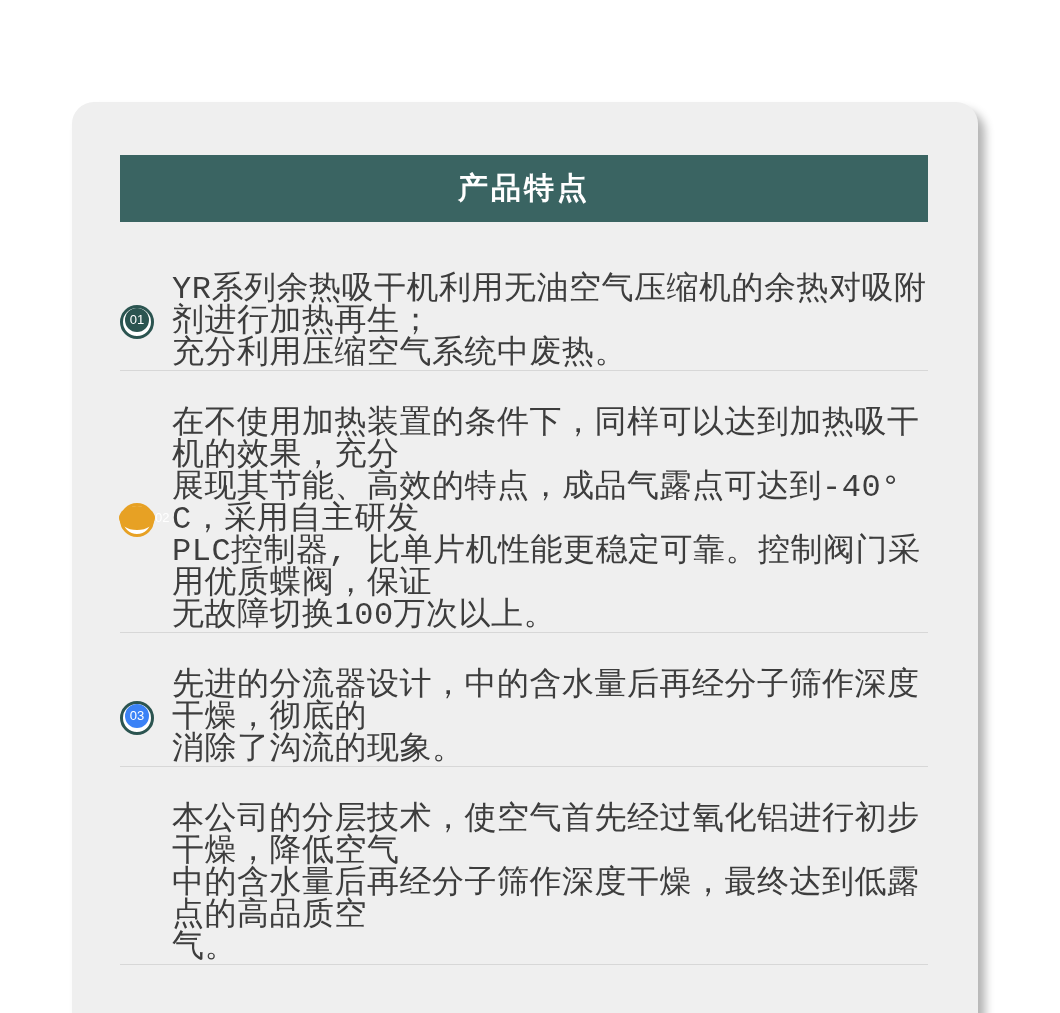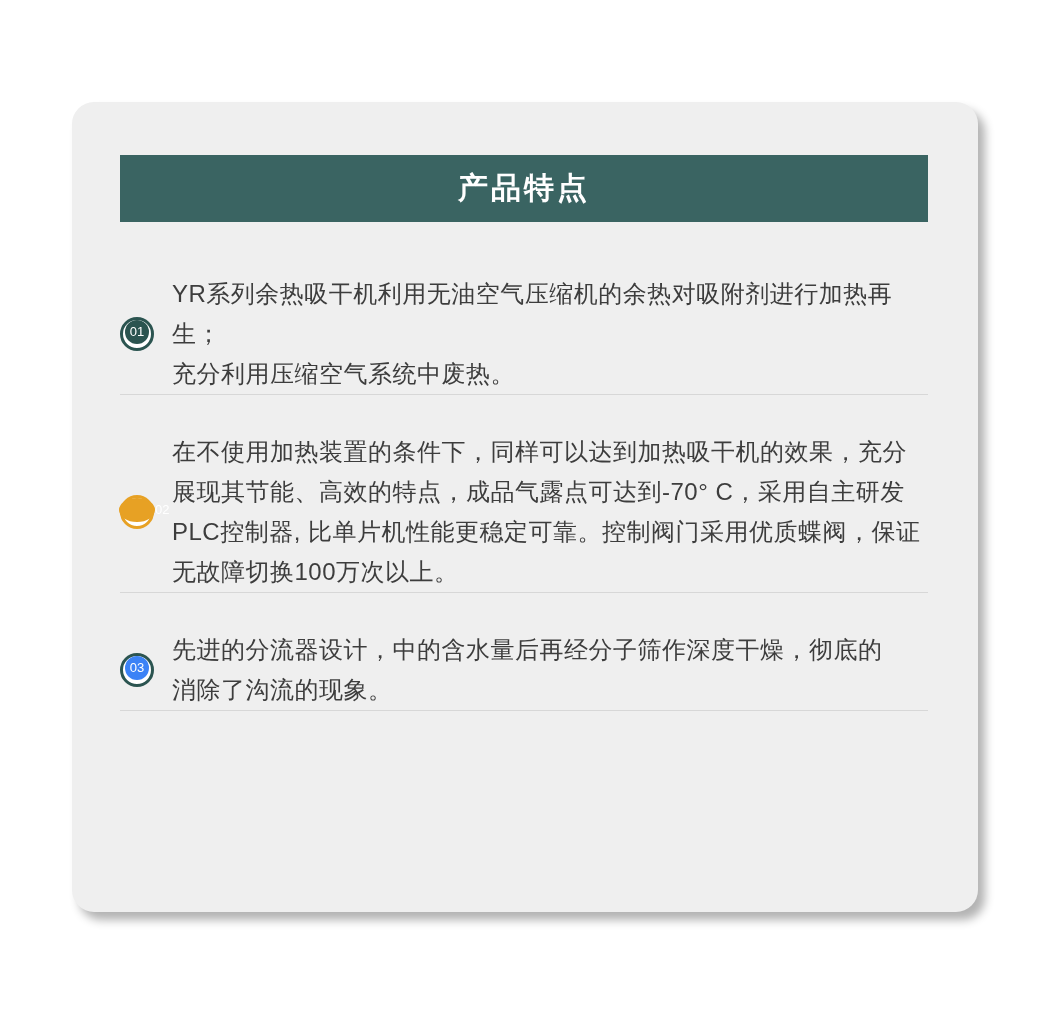--- a/index.html
+++ b/index.html
@@ -71,25 +71,26 @@
     border-radius: 50%;
     background: #2b5450;
     color: #ffffff;
     font-size: 13px;
     line-height: 24px;
     text-align: center;
     font-weight: normal;
   }
   .feature-text {
     flex: 1;
-    font-size: 24px;
-    line-height: 40px;
+    font-size: 32px;
+    line-height: 32px;
     color: #3d3d3d;
     white-space: pre-line;
     letter-spacing: 0.5px;
+    font-family: Liberation Mono, monospace;
   }
 </style>
 </head>
 <body>
 
 <div class="page">
   <div class="card">
 
     <div class="header-bar" style="background: rgb(58, 100, 98);">
       <span class="header-title" style="color: rgb(255, 255, 255);">产品特点</span>
@@ -107,31 +108,41 @@
 充分利用压缩空气系统中废热。</p>
       </div>
 
       <div class="feature">
         <div class="badge-col">
           <span class="badge" style="border-color: rgb(231, 161, 36);">
             <span class="badge-inner" style="background: rgb(231, 161, 36); padding-left: 36px;">02</span>
           </span>
         </div>
         <p class="feature-text">在不使用加热装置的条件下，同样可以达到加热吸干机的效果，充分
-展现其节能、高效的特点，成品气露点可达到-70° C，采用自主研发
+展现其节能、高效的特点，成品气露点可达到-40° C，采用自主研发
 PLC控制器, 比单片机性能更稳定可靠。控制阀门采用优质蝶阀，保证
 无故障切换100万次以上。</p>
       </div>
 
       <div class="feature">
         <div class="badge-col">
           <span class="badge" style="border-color: rgb(43, 84, 80);">
             <span class="badge-inner" style="background: #3b82f6;">03</span>
           </span>
         </div>
         <p class="feature-text">先进的分流器设计，中的含水量后再经分子筛作深度干燥，彻底的
 消除了沟流的现象。</p>
       </div>
 
+      <div class="feature">
+        <div class="badge-col">
+          <span class="badge" style="visibility: hidden;">
+            <span class="badge-inner"></span>
+          </span>
+        </div>
+        <p class="feature-text">本公司的分层技术，使空气首先经过氧化铝进行初步干燥，降低空气
+中的含水量后再经分子筛作深度干燥，最终达到低露点的高品质空
+气。</p>
+      </div>
 
     </div>
   </div>
 </div>
 
 </body></html>

